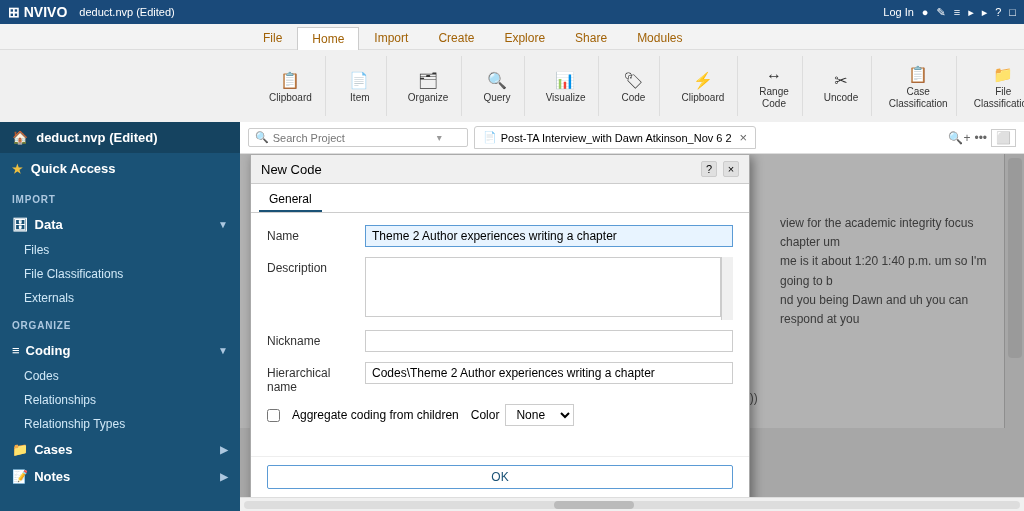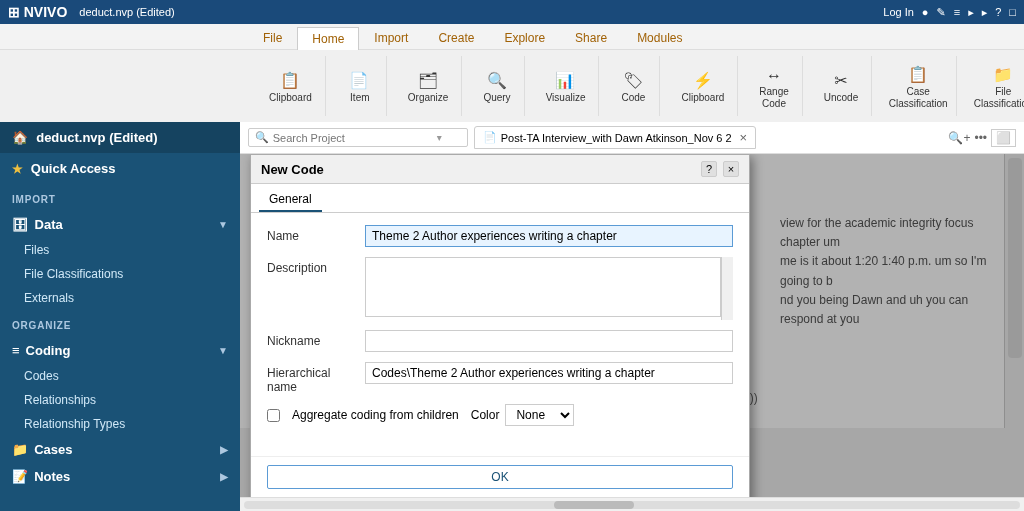--- a/index.html
+++ b/index.html
@@ -209,21 +209,21 @@
       margin-left: 10px;
     }
     .dialog-titlebar {
       background: #f0f0f0;
       border-bottom: 1px solid #ccc;
       padding: 6px 10px;
       display: flex;
       align-items: center;
       justify-content: space-between;
     }
-    .dialog-title { font-size: 13px; font-weight: bold; }
+    .dialog-title { font-size: 13px; font-weight: normal; }
     .dialog-controls { display: flex; gap: 6px; align-items: center; }
     .dialog-help, .dialog-close {
       width: 16px; height: 16px;
       display: flex; align-items: center; justify-content: center;
       font-size: 11px; cursor: pointer; border: 1px solid #ccc;
       background: #e0e0e0; border-radius: 2px;
     }
     .dialog-tabs {
       display: flex;
       border-bottom: 1px solid #ccc;

